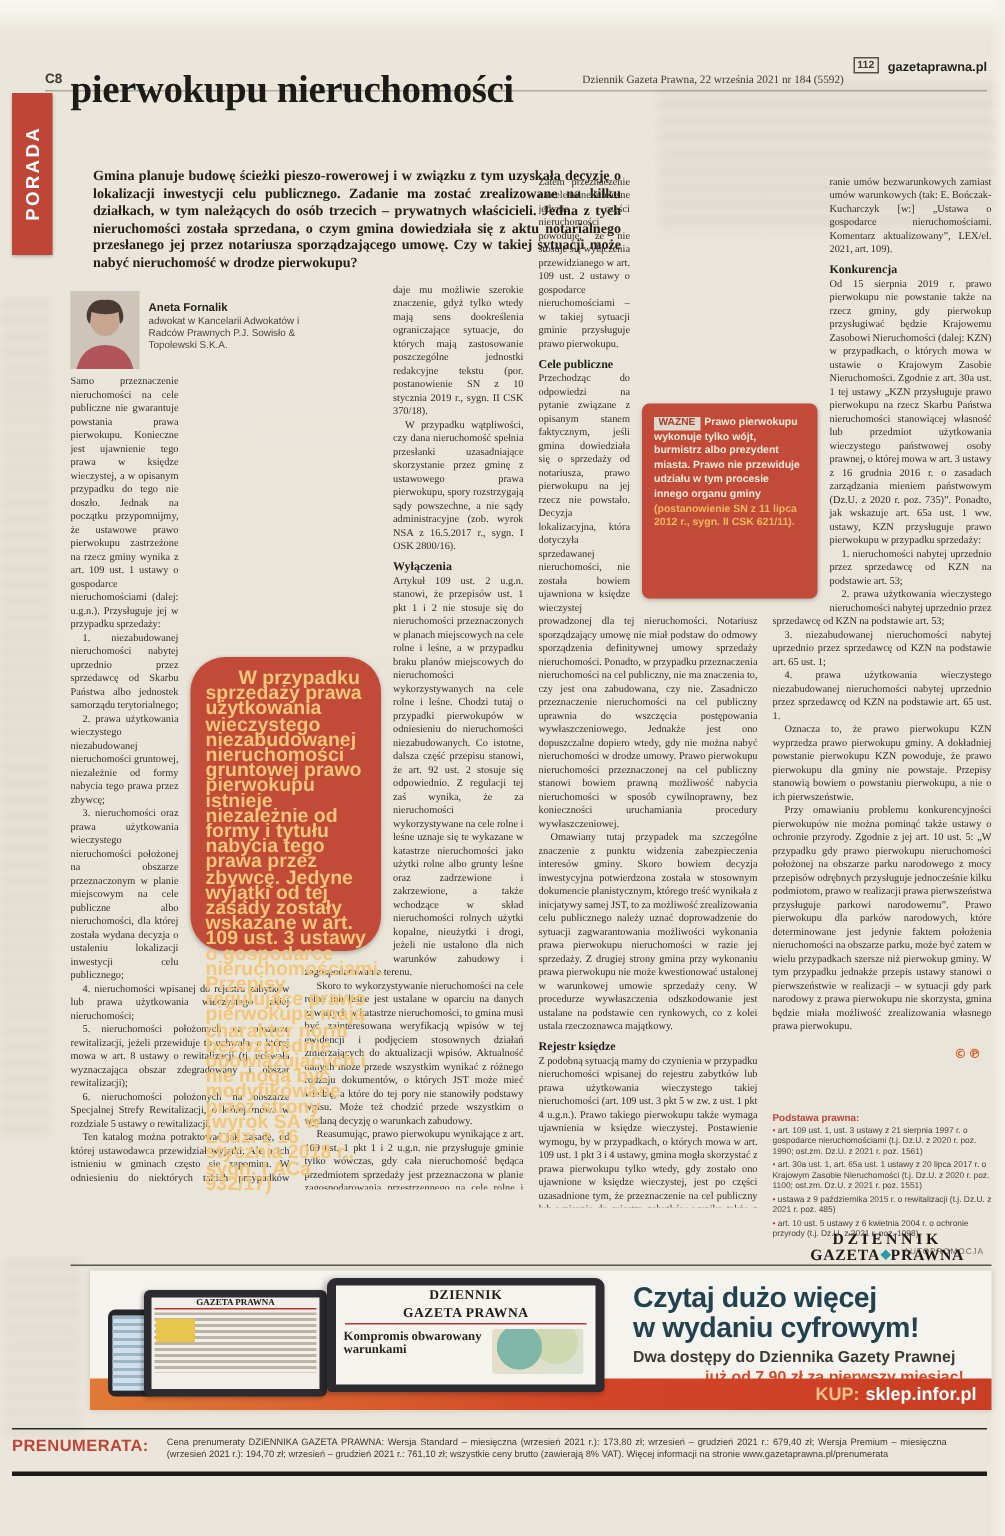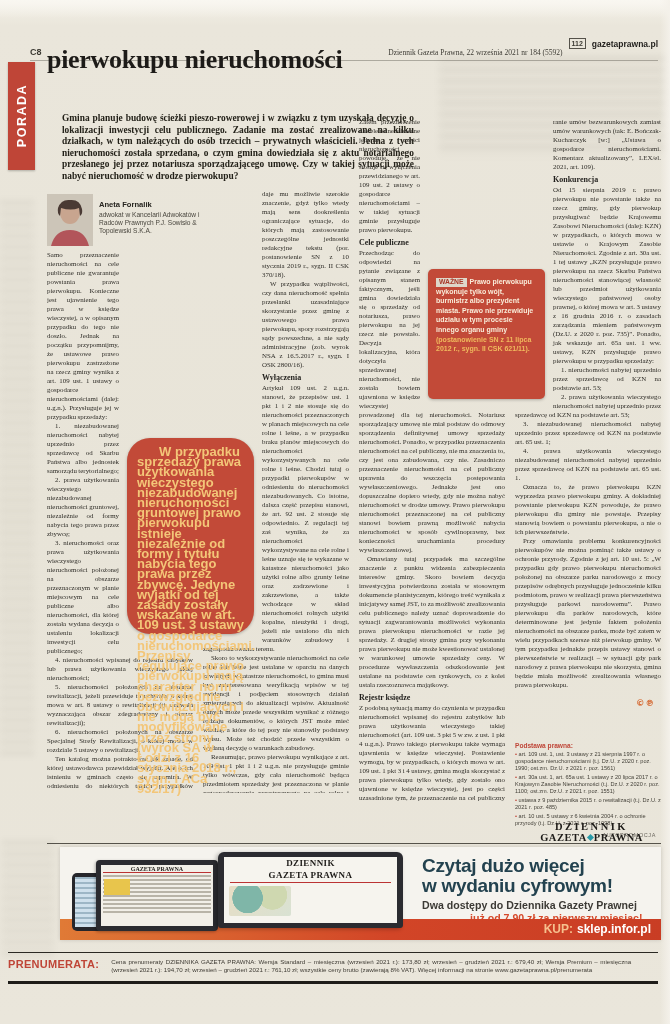--- a/index.html
+++ b/index.html
@@ -269,20 +269,21 @@
             <div class="tab-yellow"></div>
           </div>
       </div>
     </div>
     <div class="laptop">
       <div class="laptop-scr">
         <div class="lap-mast">DZIENNIK</div>
         <div class="lap-mast">GAZETA PRAWNA</div>
         <div class="lap-rule"></div>
         <div class="lap-body">
+          <div class="lap-headline">Kompromis obwarowany warunkami</div>
           <div class="lap-map"></div>
         </div>
       </div>
     </div>
     <div class="ad-text">
       <div class="ad-h">Czytaj dużo więcej</div>
       <div class="ad-h">w wydaniu cyfrowym!</div>
       <div class="ad-sub">Dwa dostępy do Dziennika Gazety Prawnej</div>
       <div class="ad-price">już od 7,90 zł za pierwszy miesiąc!</div>
       <div class="ad-logo">

